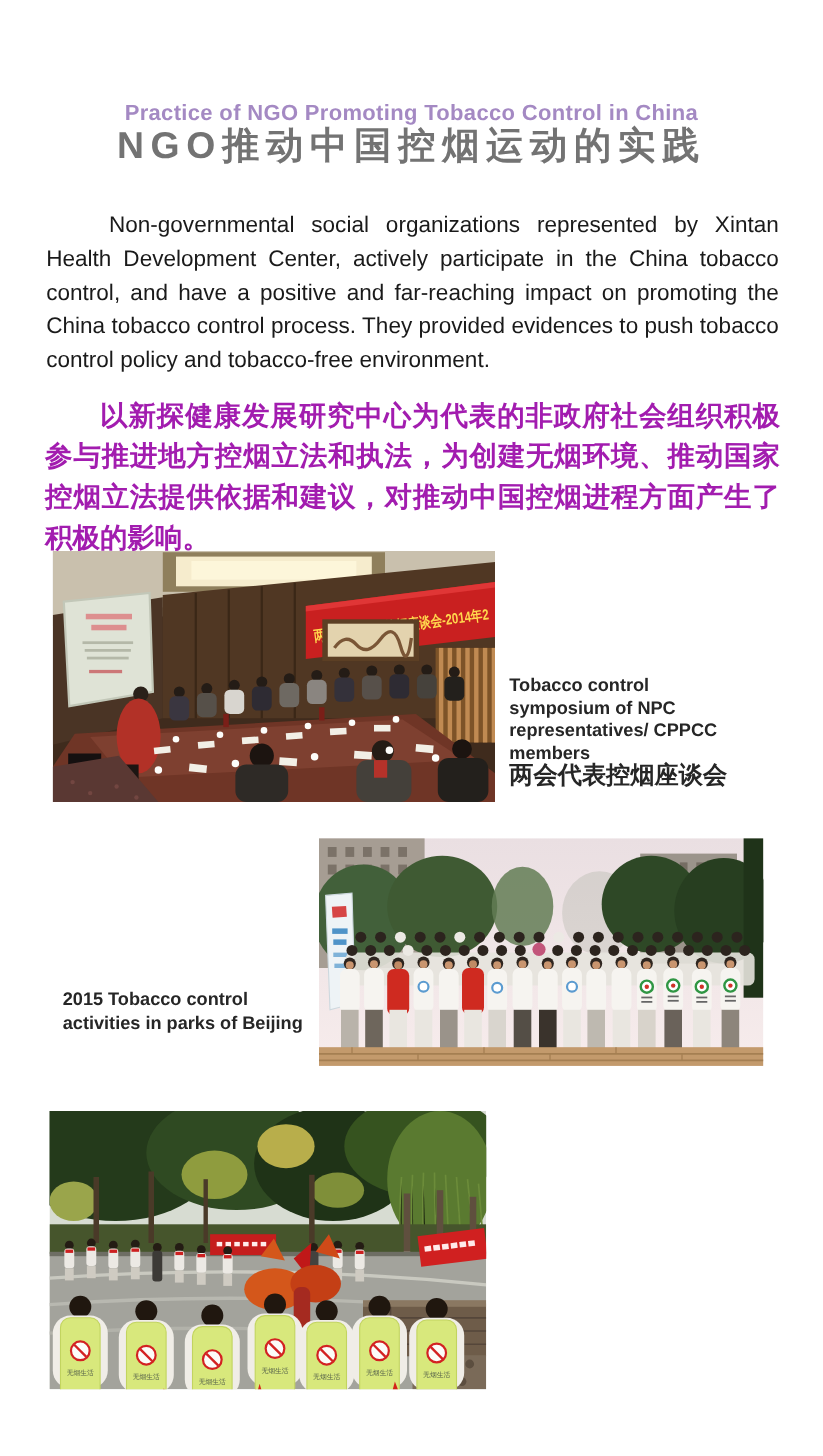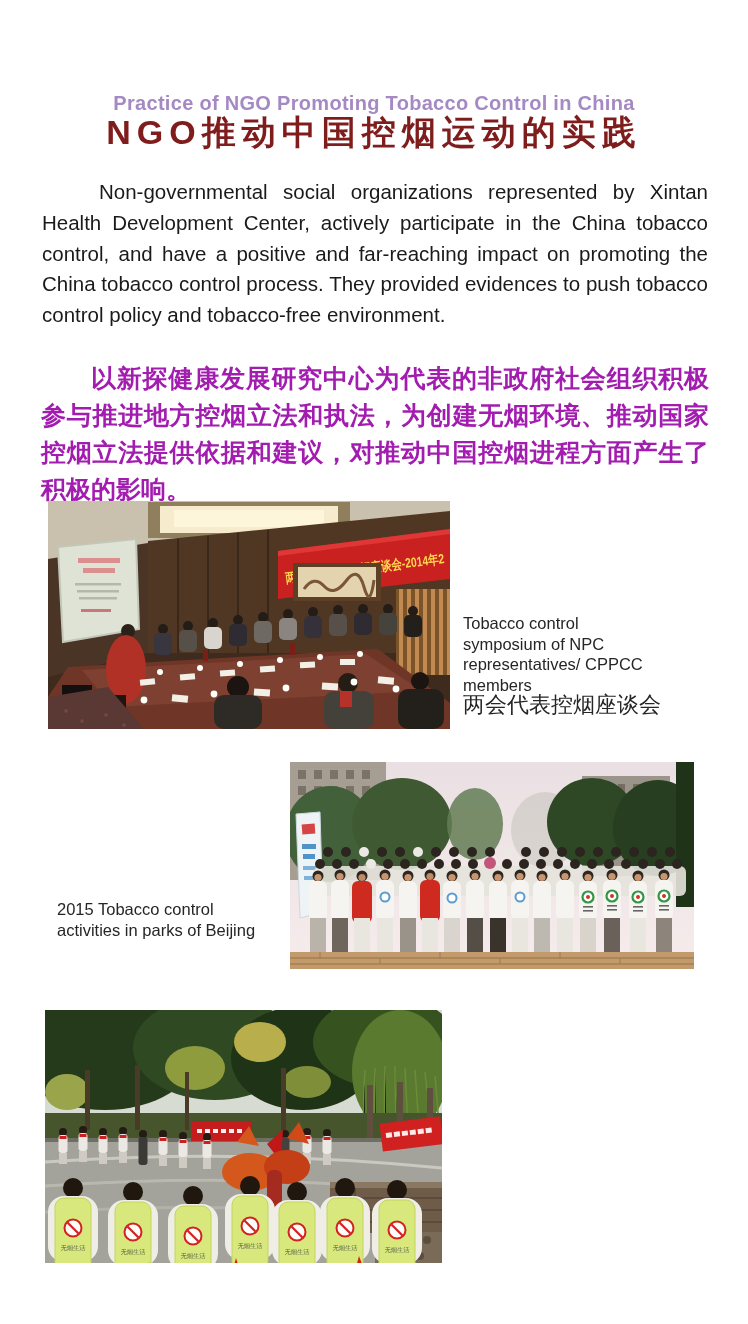--- a/index.html
+++ b/index.html
@@ -7,36 +7,36 @@
     position:relative; width:748px; height:1324px; margin:0 auto;
     background:#ffffff; overflow:hidden;
     font-family:"Liberation Sans","DejaVu Sans",sans-serif;
   }
   .title-en {
     position:absolute; top:92px; left:0; width:100%; text-align:center;
     color:#a489c3; font-size:20px; font-weight:bold; letter-spacing:0.3px;
   }
   .title-zh {
     position:absolute; top:110px; left:0; width:100%; text-align:center;
-    color:#7f1d1d; font-size:34px; font-weight:bold; letter-spacing:6px;
+    color:#737373; font-size:34px; font-weight:bold; letter-spacing:6px;
   }
   .para-en {
-    position:absolute; top:177px; left:42px; width:666px; margin:0;
+    position:absolute; top:190px; left:42px; width:666px; margin:0;
     font-size:20.5px; line-height:30.8px; color:#1a1a1a;
     text-align:justify; text-indent:57px;
   }
   .para-zh {
     position:absolute; top:360px; left:41px; width:668px; margin:0;
     font-size:25px; line-height:37px; font-weight:bold; color:#a21caf;
     text-align:justify; text-indent:2em;
   }
   .photo { position:absolute; display:block; }
   .photo svg { display:block; }
   .caption {
-    position:absolute; font-weight:normal; color:#262626;
+    position:absolute; font-weight:bold; color:#262626;
     font-size:16.5px; line-height:20.5px;
   }
   .cap-en { white-space:pre-line; }
   .cap-zh { font-size:22px; }
   #photo1 { left:48px; top:501px; }
   #cap1   { left:463px; top:613px; width:245px; }
   #photo2 { left:290px; top:762px; }
   #cap2   { left:57px;  top:899px; width:252px; }
   #photo3 { left:45px;  top:1010px; }
   #cap3   { left:462px; top:1089px; width:252px; }

